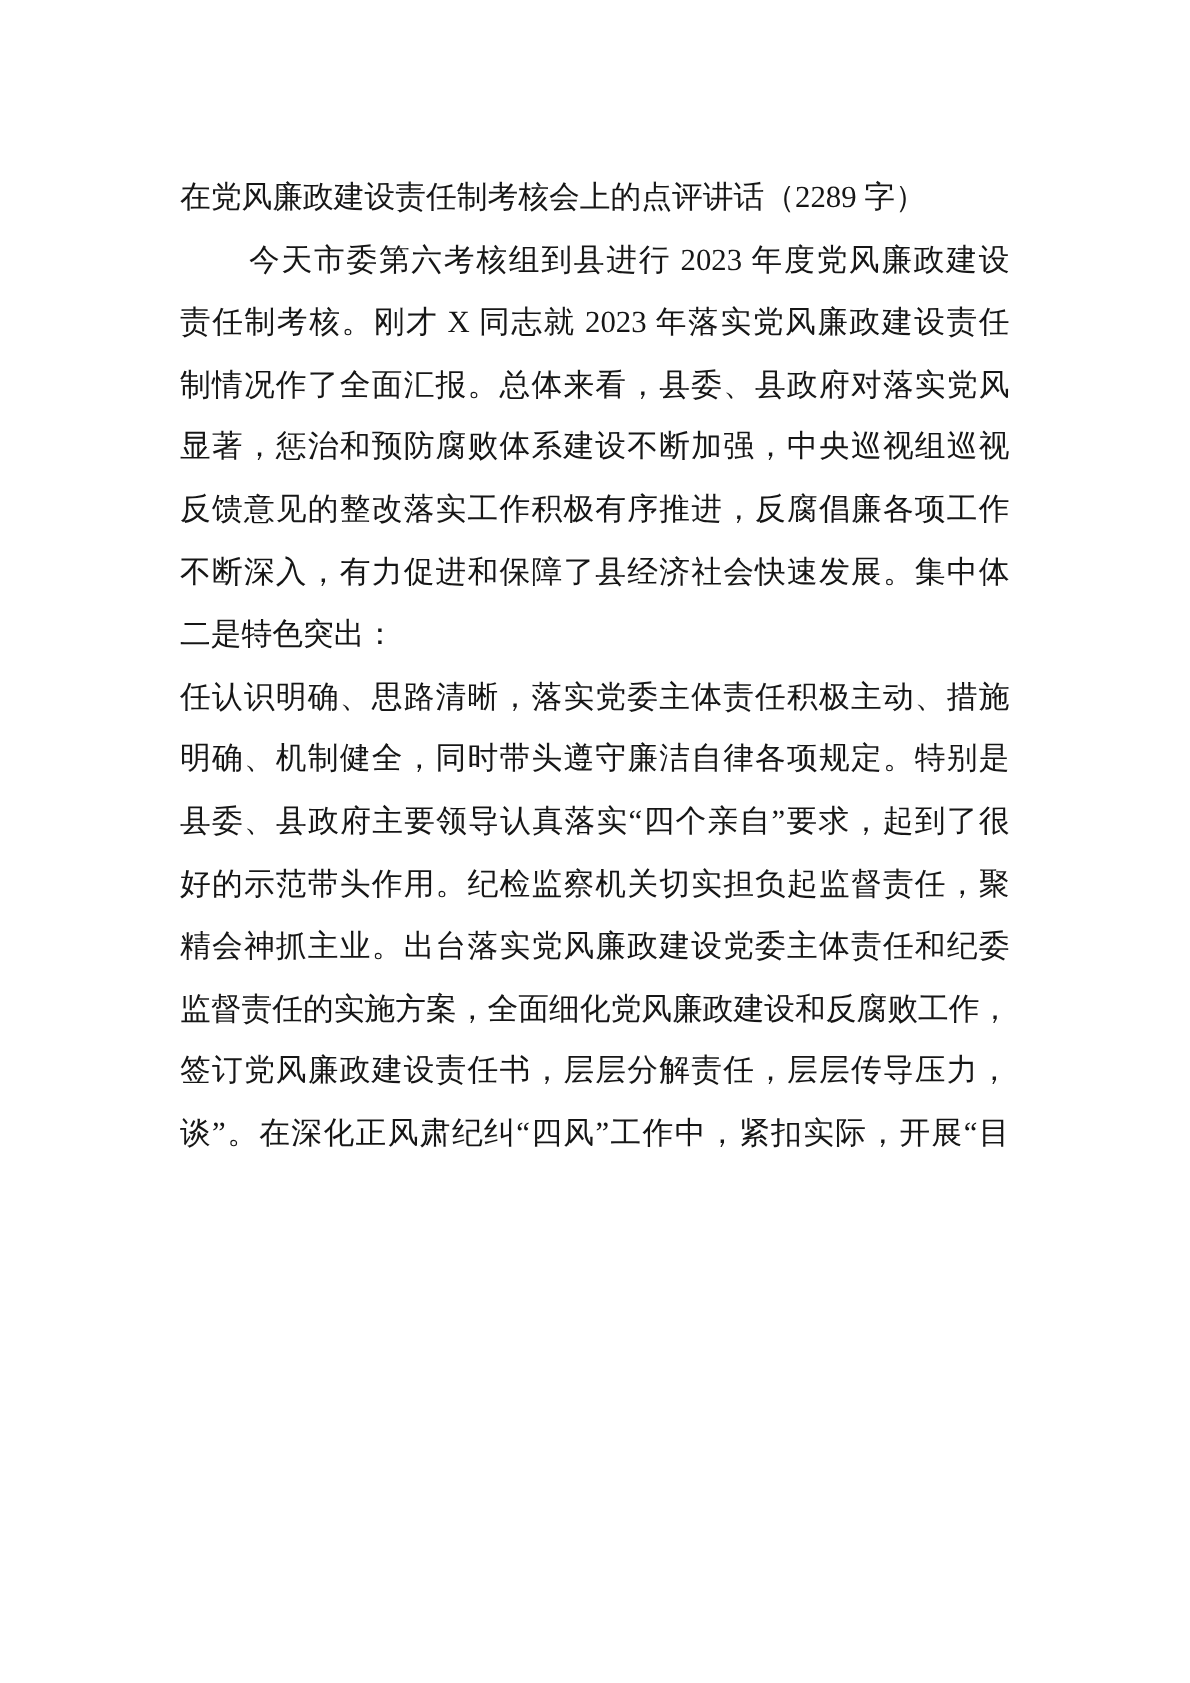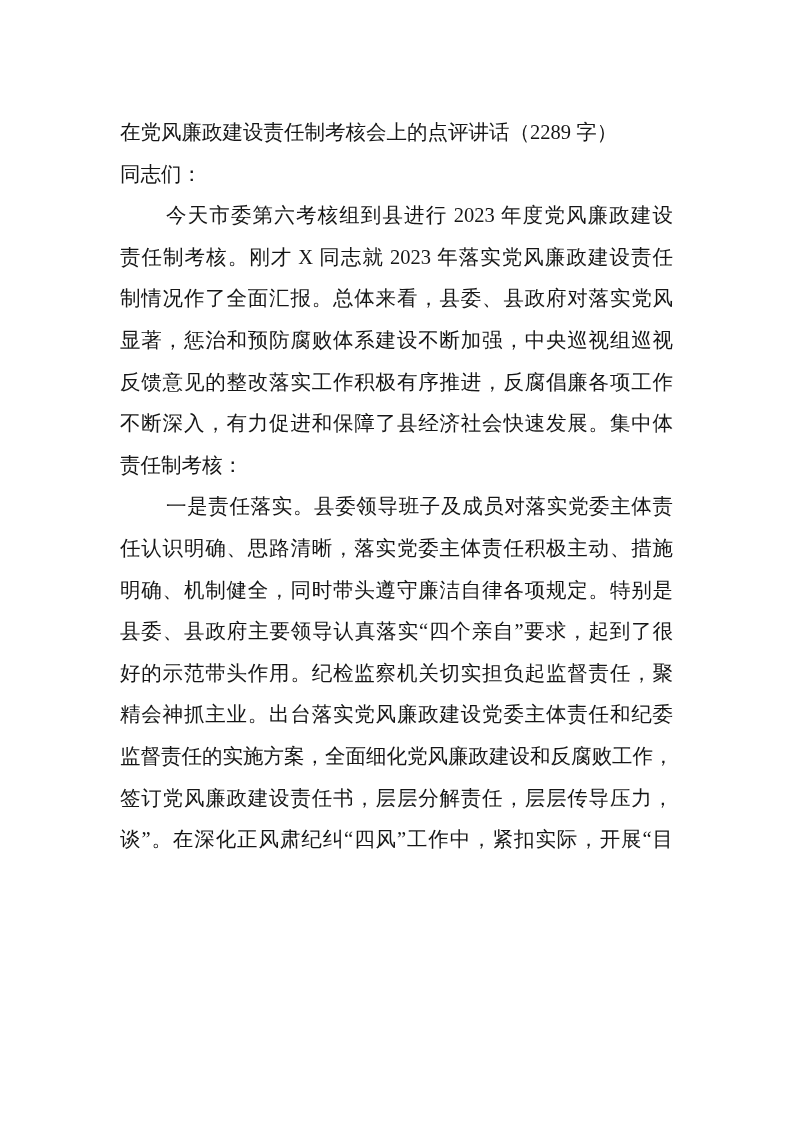--- a/index.html
+++ b/index.html
@@ -38,31 +38,29 @@
     text-indent: 46px;
   }
 </style>
 </head>
 <body>
 
 <div class="page">
   <div class="content">
 
     <div class="line left">在党风廉政建设责任制考核会上的点评讲话（2289 字）</div>
-    <div class="line left">同志们：</div>
 
     <div class="line indent">今天市委第六考核组到县进行 2023 年度党风廉政建设</div>
     <div class="line">责任制考核。刚才 X 同志就 2023 年落实党风廉政建设责任</div>
     <div class="line">制情况作了全面汇报。总体来看，县委、县政府对落实党风</div>
     <div class="line">显著，惩治和预防腐败体系建设不断加强，中央巡视组巡视</div>
     <div class="line">反馈意见的整改落实工作积极有序推进，反腐倡廉各项工作</div>
     <div class="line">不断深入，有力促进和保障了县经济社会快速发展。集中体</div>
-    <div class="line left">责任制考核：</div>
+    <div class="line left">二是特色突出：</div>
 
-    <div class="line indent">一是责任落实。县委领导班子及成员对落实党委主体责</div>
     <div class="line">任认识明确、思路清晰，落实党委主体责任积极主动、措施</div>
     <div class="line">明确、机制健全，同时带头遵守廉洁自律各项规定。特别是</div>
     <div class="line">县委、县政府主要领导认真落实“四个亲自”要求，起到了很</div>
     <div class="line">好的示范带头作用。纪检监察机关切实担负起监督责任，聚</div>
     <div class="line">精会神抓主业。出台落实党风廉政建设党委主体责任和纪委</div>
     <div class="line">监督责任的实施方案，全面细化党风廉政建设和反腐败工作，</div>
     <div class="line">签订党风廉政建设责任书，层层分解责任，层层传导压力，</div>
 
     <div class="line">谈”。在深化正风肃纪纠“四风”工作中，紧扣实际，开展“目</div>
 

